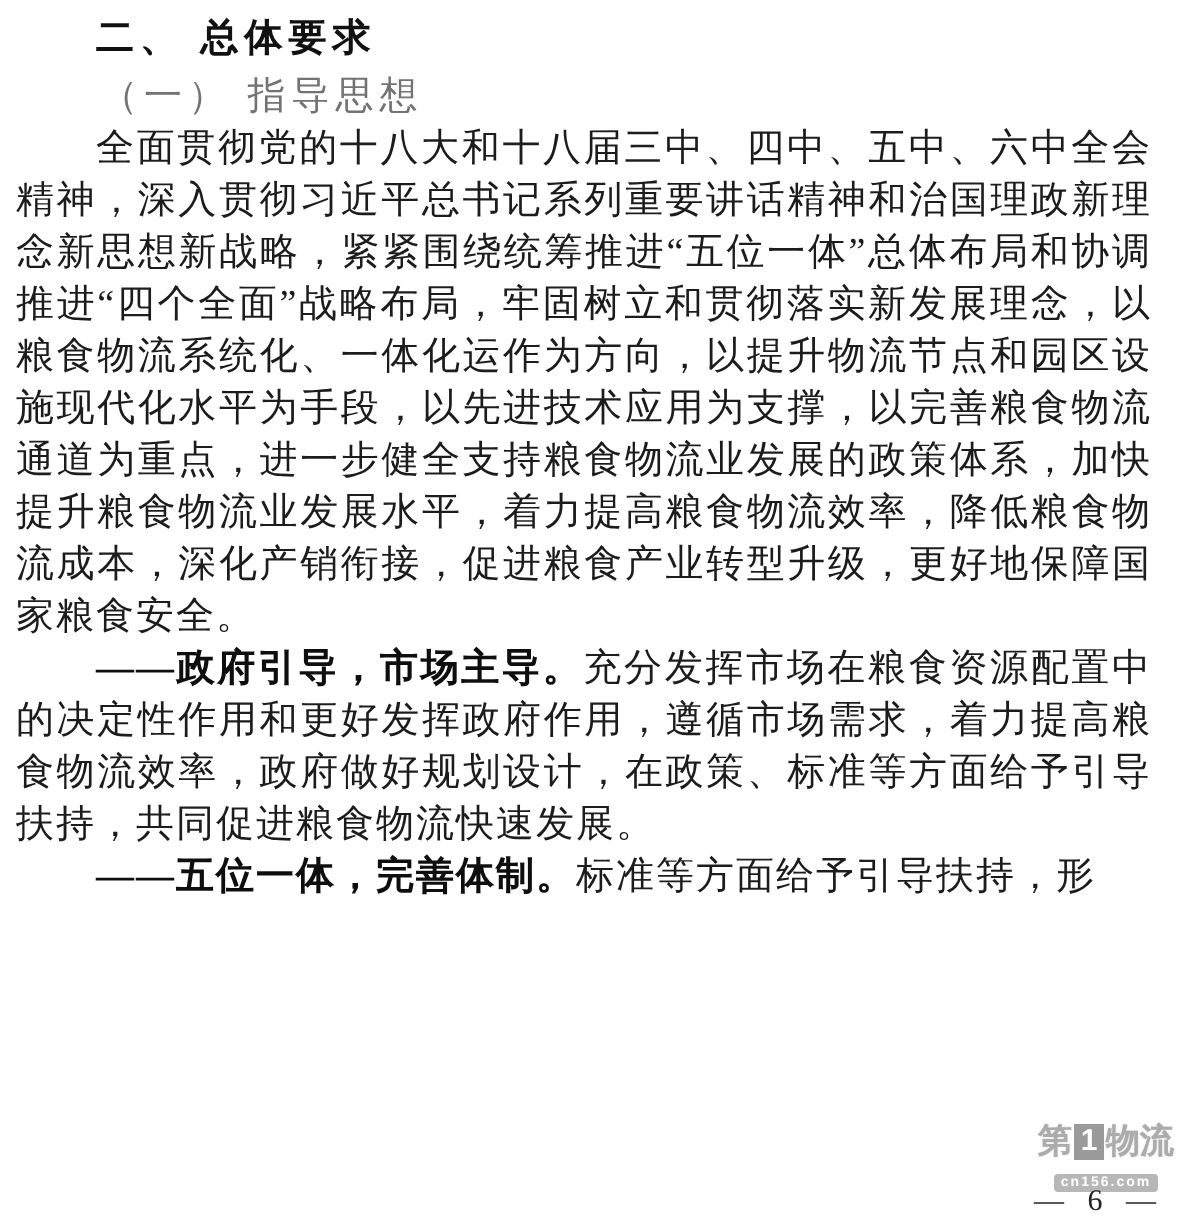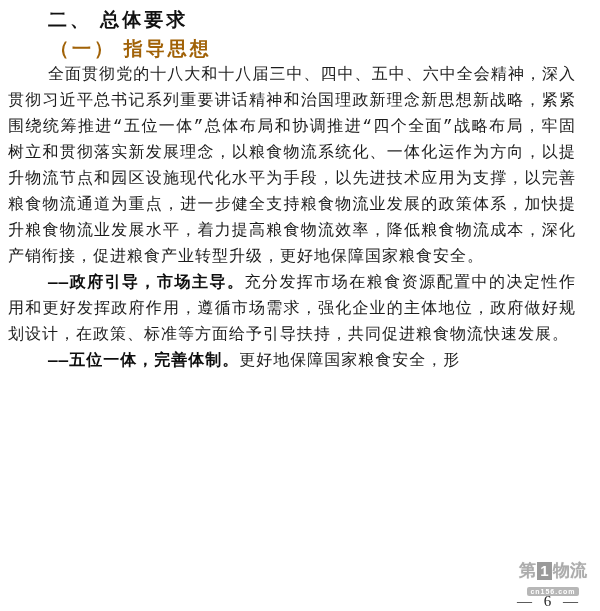--- a/index.html
+++ b/index.html
@@ -23,36 +23,35 @@
     font-family: "Liberation Sans", "DejaVu Sans", sans-serif;
     font-weight: bold;
     font-size: 19px;
     line-height: 27px;
     letter-spacing: 3px;
     color: #111111;
   }
   .sub-heading {
     margin: 2px 0 0 42px;
     font-family: "Liberation Serif", "DejaVu Serif", serif;
-    font-weight: bold;
+    font-weight: normal;
     font-size: 19px;
     line-height: 27px;
     letter-spacing: 3px;
-    color: #a16207;
+    color: #737373;
   }
   .body-para {
     margin: 0;
-    font-size: 16px;
+    font-size: 19px;
     line-height: 26px;
     letter-spacing: 1px;
     text-align: justify;
     text-justify: inter-character;
     text-indent: 40px;
     color: #1c1c1c;
-    font-family: Liberation Mono, monospace;
   }
   .lead {
     font-weight: bold;
     color: #0e0e0e;
     margin-top: 12px;
   }
   .watermark {
     position: absolute;
     right: 13px;
     bottom: 13px;
@@ -115,24 +114,24 @@
 
 <div class="page">
 
   <h1 class="section-heading">二、 总体要求</h1>
 
   <h2 class="sub-heading">（一） 指导思想</h2>
 
   <p class="body-para">全面贯彻党的十八大和十八届三中、四中、五中、六中全会精神，深入贯彻习近平总书记系列重要讲话精神和治国理政新理念新思想新战略，紧紧围绕统筹推进“五位一体”总体布局和协调推进“四个全面”战略布局，牢固树立和贯彻落实新发展理念，以粮食物流系统化、一体化运作为方向，以提升物流节点和园区设施现代化水平为手段，以先进技术应用为支撑，以完善粮食物流通道为重点，进一步健全支持粮食物流业发展的政策体系，加快提升粮食物流业发展水平，着力提高粮食物流效率，降低粮食物流成本，深化产销衔接，促进粮食产业转型升级，更好地保障国家粮食安全。</p>
 
 
-  <p class="body-para"><span class="lead">——政府引导，市场主导。</span><span>充分发挥市场在粮食资源配置中的决定性作用和更好发挥政府作用，遵循市场需求，强化企业的主体地位，政府做好规划设计，在政策、标准等方面给予引导扶持，共同促进粮食物流快速发展。</span></p>
+  <p class="body-para"><span class="lead">——政府引导，市场主导。</span><span>充分发挥市场在粮食资源配置中的决定性作用和更好发挥政府作用，遵循市场需求，着力提高粮食物流效率，政府做好规划设计，在政策、标准等方面给予引导扶持，共同促进粮食物流快速发展。</span></p>
 
 
-  <p class="body-para"><span class="lead">——五位一体，完善体制。</span><span>更好地保障国家粮食安全，形</span></p>
+  <p class="body-para"><span class="lead">——五位一体，完善体制。</span><span>标准等方面给予引导扶持，形</span></p>
 
   <div class="watermark">
     <div class="wm-top">
       <span class="wm-char">第</span>
       <span class="wm-one">1</span>
       <span class="wm-char">物流</span>
     </div>
     <div class="wm-site">cn156.com</div>
   </div>
 

